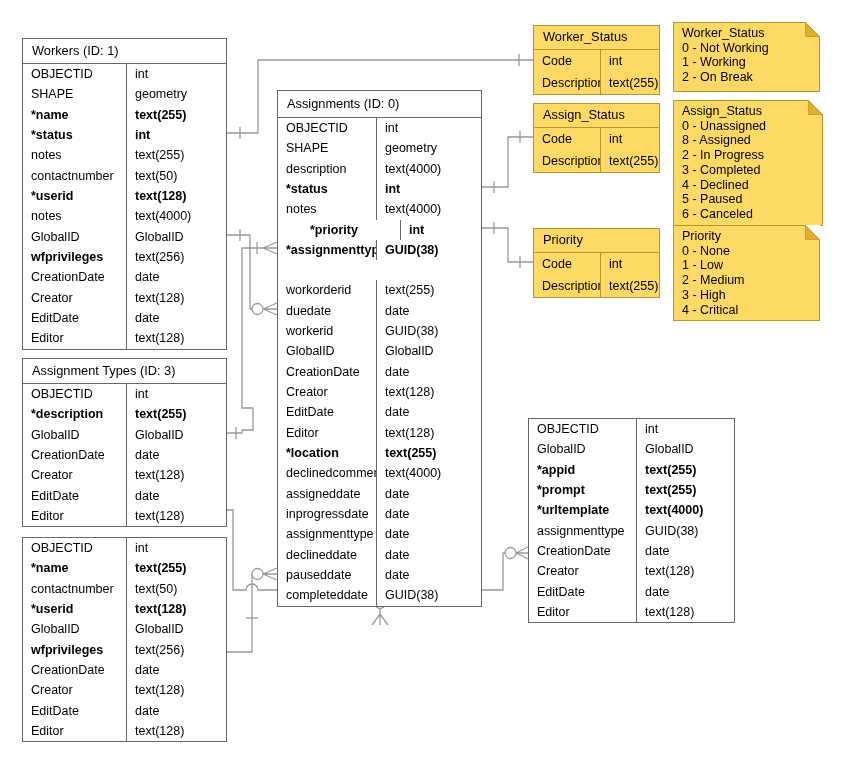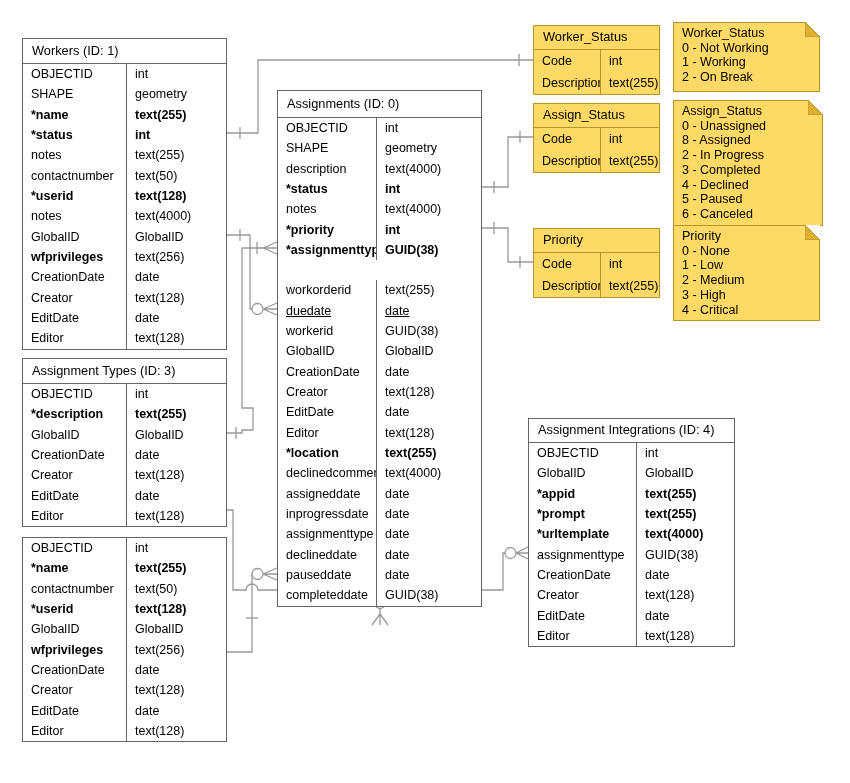--- a/index.html
+++ b/index.html
@@ -229,33 +229,33 @@
         <div class="cell type" style="border-color: rgb(102, 102, 102);">text(4000)</div>
       </div>
       <div class="erow" style="height: 20.35px;">
         <div class="cell name b" style="width: 98px; flex: 0 0 auto;">*status</div>
         <div class="cell type b" style="border-color: rgb(102, 102, 102);">int</div>
       </div>
       <div class="erow" style="height: 20.35px;">
         <div class="cell name" style="width: 98px; flex: 0 0 auto;">notes</div>
         <div class="cell type" style="border-color: rgb(102, 102, 102);">text(4000)</div>
       </div>
-      <div class="erow" style="height: 20.35px;">
+      <div class="erow" style="height: 20.35px; margin-left: 24px;">
         <div class="cell name b" style="width: 98px; flex: 0 0 auto;">*priority</div>
         <div class="cell type b" style="border-color: rgb(102, 102, 102);">int</div>
       </div>
       <div class="erow" style="height: 20.35px;">
         <div class="cell name b" style="width: 98px; flex: 0 0 auto;">*assignmenttype</div>
         <div class="cell type b" style="border-color: rgb(102, 102, 102);">GUID(38)</div>
       </div>
       <div class="erow" style="height: 20.35px; margin-top: 20px;">
         <div class="cell name" style="width: 98px; flex: 0 0 auto;">workorderid</div>
         <div class="cell type" style="border-color: rgb(102, 102, 102);">text(255)</div>
       </div>
-      <div class="erow" style="height: 20.35px; text-decoration: underline;">
+      <div class="erow" style="height: 20.35px;">
         <div class="cell name" style="width: 98px; flex: 0 0 auto;">duedate</div>
         <div class="cell type" style="border-color: rgb(102, 102, 102);">date</div>
       </div>
       <div class="erow" style="height: 20.35px;">
         <div class="cell name" style="width: 98px; flex: 0 0 auto;">workerid</div>
         <div class="cell type" style="border-color: rgb(102, 102, 102);">GUID(38)</div>
       </div>
       <div class="erow" style="height: 20.35px;">
         <div class="cell name" style="width: 98px; flex: 0 0 auto;">GlobalID</div>
         <div class="cell type" style="border-color: rgb(102, 102, 102);">GlobalID</div>
@@ -303,21 +303,20 @@
       <div class="erow" style="height: 20.35px;">
         <div class="cell name" style="width: 98px; flex: 0 0 auto;">pauseddate</div>
         <div class="cell type" style="border-color: rgb(102, 102, 102);">date</div>
       </div>
       <div class="erow" style="height: 20.35px;">
         <div class="cell name" style="width: 98px; flex: 0 0 auto;">completeddate</div>
         <div class="cell type" style="border-color: rgb(102, 102, 102);">GUID(38)</div>
       </div>
     </div>
     <div class="etable" style="left: 528px; top: 418px; width: 207px; border-color: rgb(102, 102, 102); background: rgb(255, 255, 255);">
-      <div class="ehead" style="height: 23px; border-color: rgb(102, 102, 102);">Assignment Integrations (ID: 4)</div>
       <div class="erow" style="height: 20.35px;">
         <div class="cell name" style="width: 107px; flex: 0 0 auto;">OBJECTID</div>
         <div class="cell type" style="border-color: rgb(102, 102, 102);">int</div>
       </div>
       <div class="erow" style="height: 20.35px;">
         <div class="cell name" style="width: 107px; flex: 0 0 auto;">GlobalID</div>
         <div class="cell type" style="border-color: rgb(102, 102, 102);">GlobalID</div>
       </div>
       <div class="erow" style="height: 20.35px;">
         <div class="cell name b" style="width: 107px; flex: 0 0 auto;">*appid</div>

